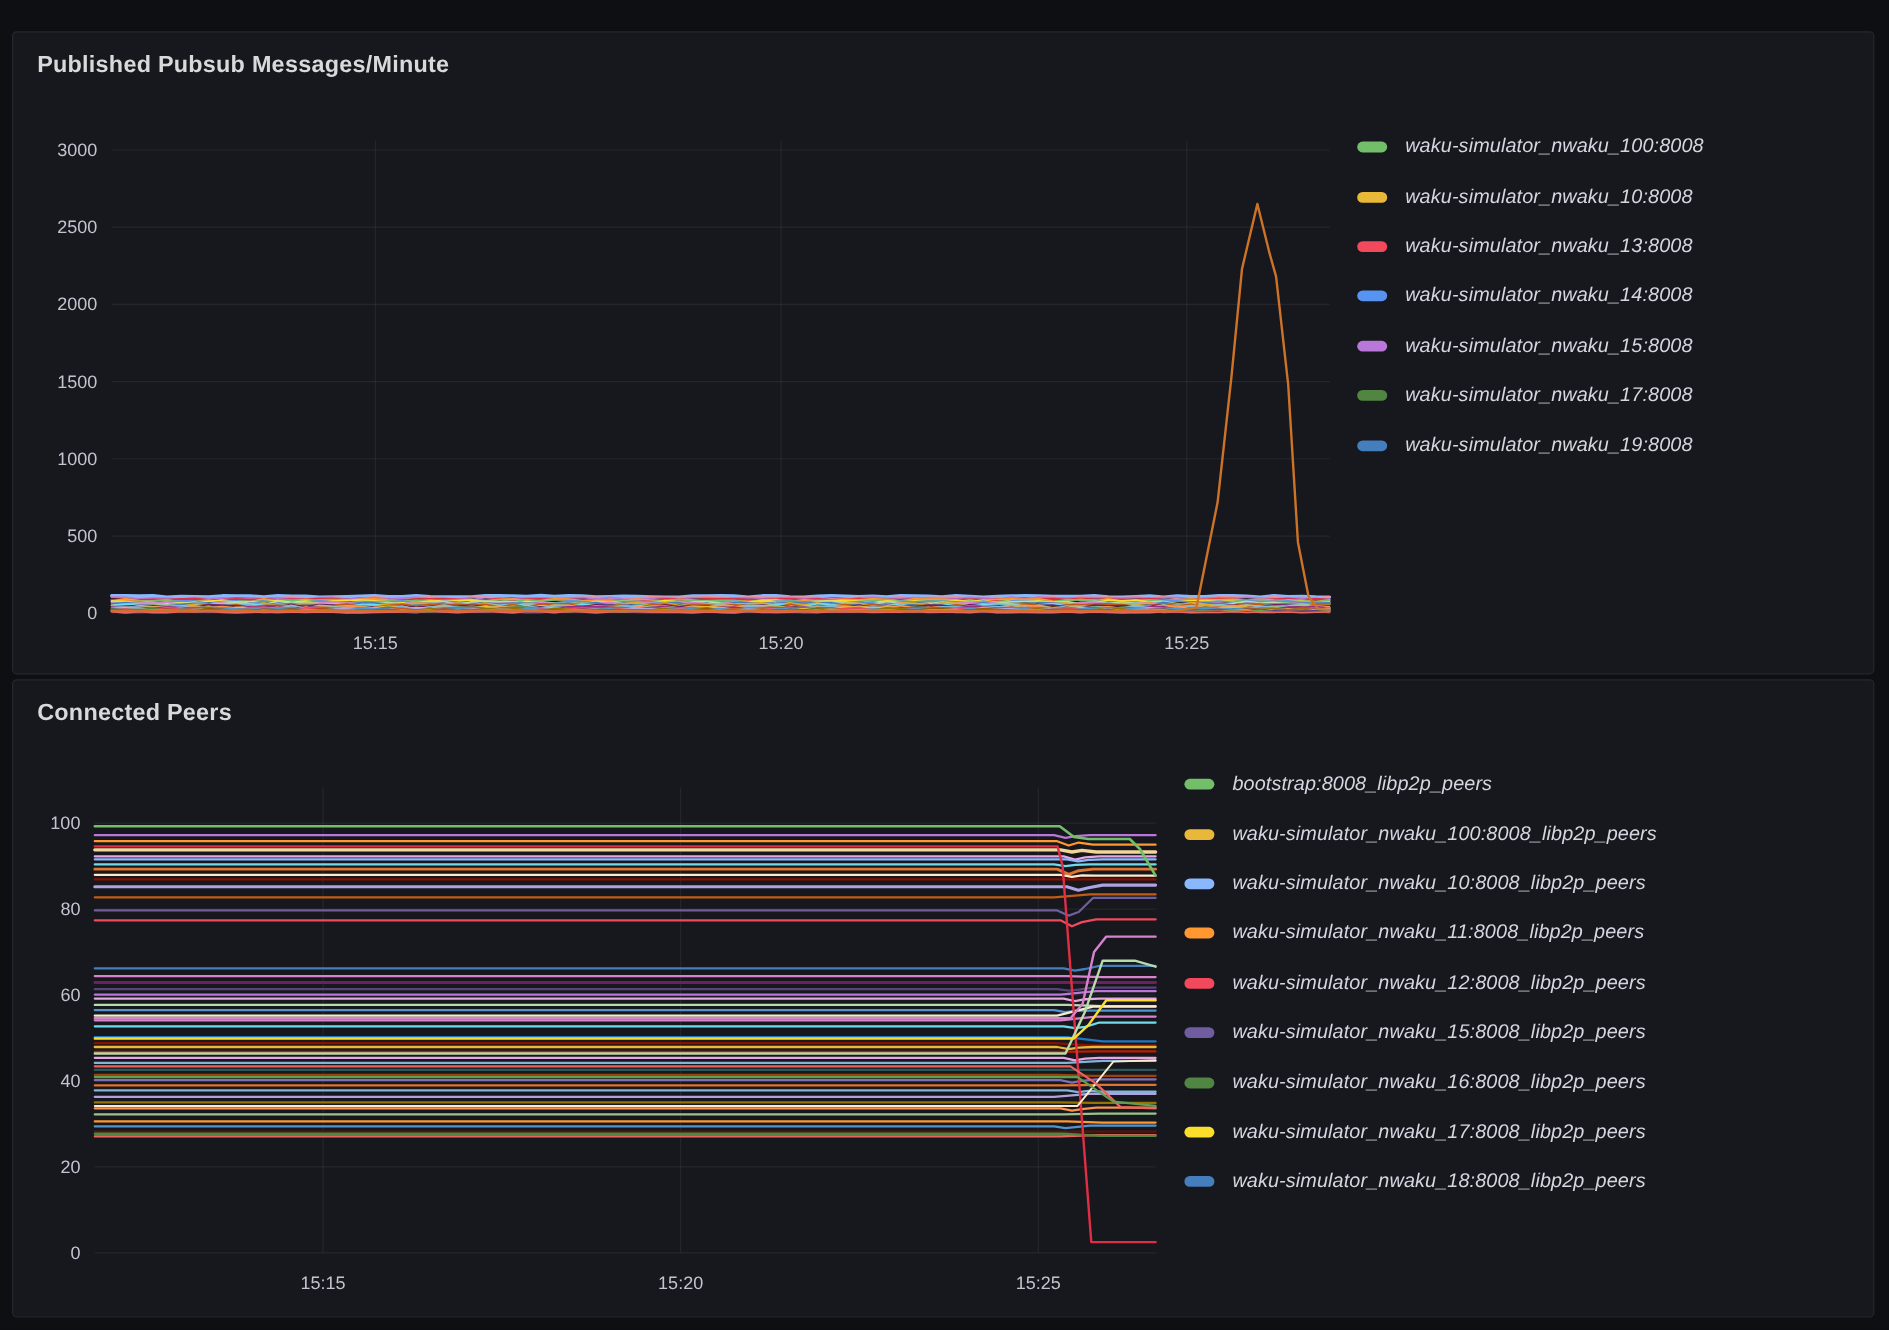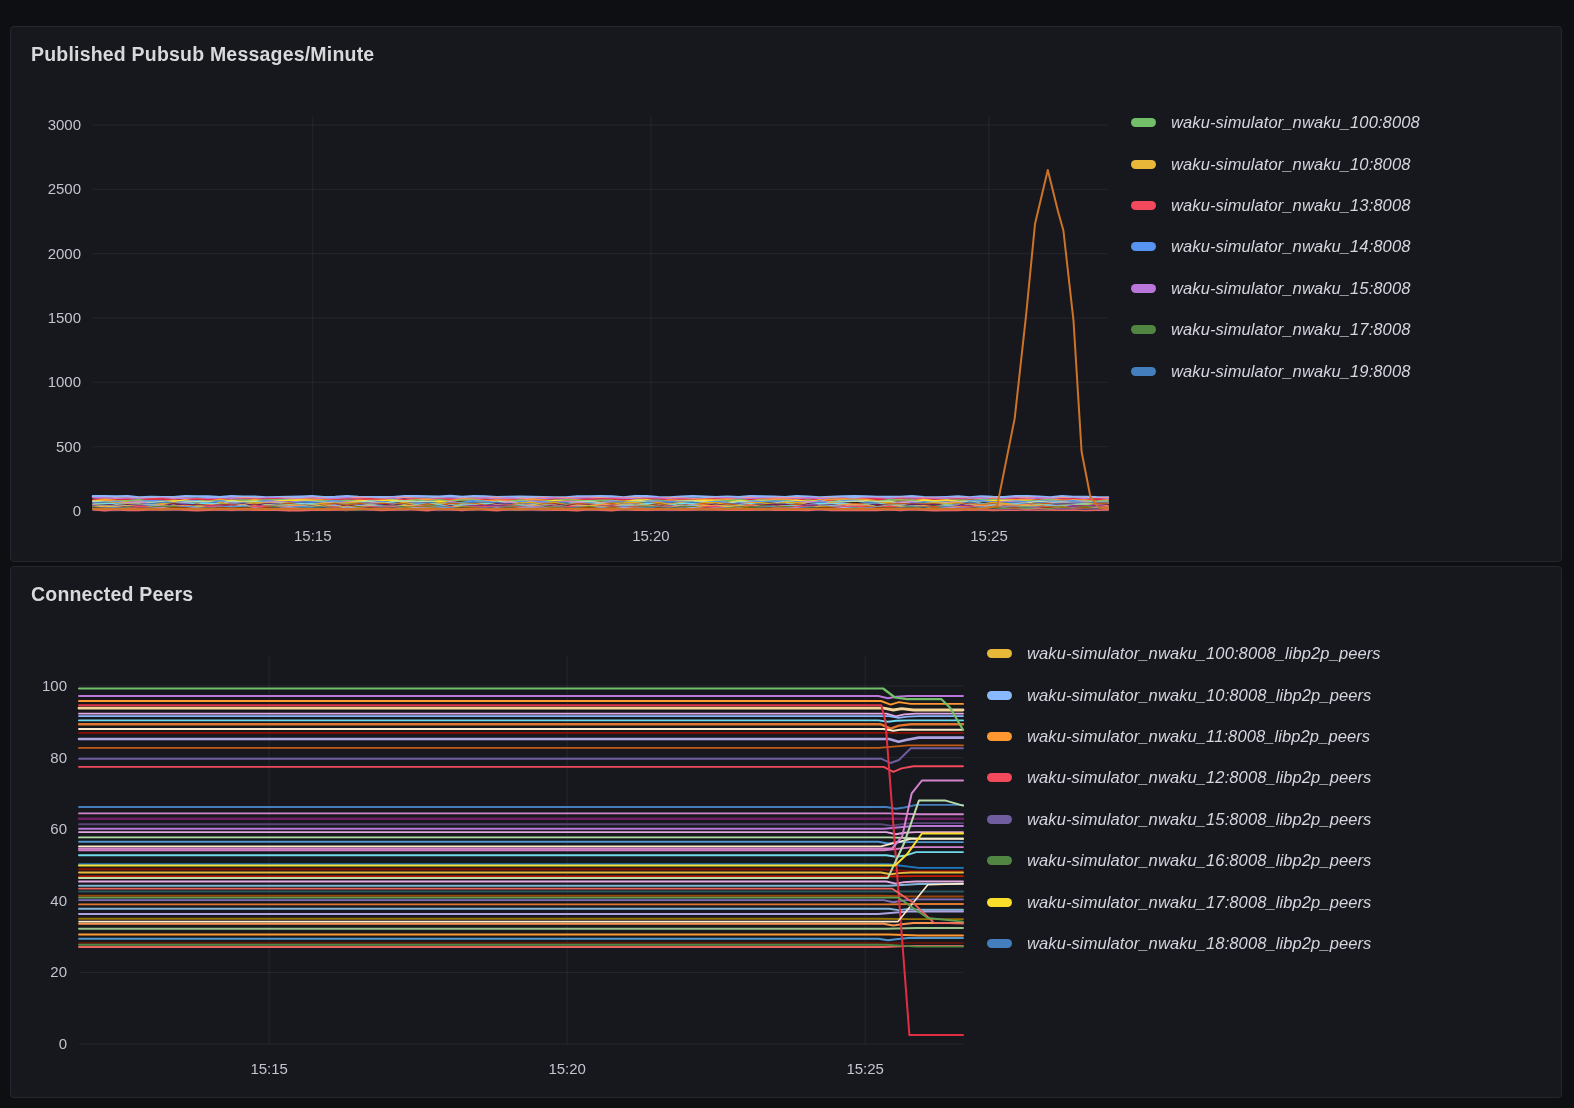--- a/index.html
+++ b/index.html
@@ -212,20 +212,24 @@
       <path d="M68.0 121.5 L872.1 121.5 L884.0 130.5 L896.0 132.2 L930.5 132.2 L938.9 140.5 L952.0 162.7" fill="none" stroke="#73BF69" stroke-width="2.2" stroke-linejoin="round" stroke-linecap="round"></path>
       <path d="M68.0 138.3 L870.3 138.3 L874.5 154.8 L898.4 468.1 L952.0 468.1" fill="none" stroke="#E02F44" stroke-width="2" stroke-linejoin="round" stroke-linecap="round"></path>
       <path d="M68.0 281.5 L881.1 281.5 L891.2 269.4 L900.7 226.4 L910.9 213.5 L952.0 213.5" fill="none" stroke="#D683CE" stroke-width="2" stroke-linejoin="round" stroke-linecap="round"></path>
       <path d="M68.0 310.9 L876.9 310.9 L893.0 276.5 L907.9 233.6 L934.7 233.6 L952.0 238.6" fill="none" stroke="#B7DBAB" stroke-width="2" stroke-linejoin="round" stroke-linecap="round"></path>
       <path d="M68.0 298.4 L884.0 298.4 L896.0 287.3 L910.9 266.5 L952.0 266.5" fill="none" stroke="#FADE2A" stroke-width="2" stroke-linejoin="round" stroke-linecap="round"></path>
       <path d="M68.0 354.6 L887.0 354.6 L916.8 317.7 L952.0 316.6" fill="none" stroke="#FCEACA" stroke-width="1.6" stroke-linejoin="round" stroke-linecap="round"></path>
       <path d="M68.0 321.6 L881.1 321.6 L901.9 335.6 L922.8 355.6 L952.0 356.7" fill="none" stroke="#EA6460" stroke-width="1.8" stroke-linejoin="round" stroke-linecap="round"></path>
       <path d="M68.0 330.6 L887.0 330.6 L916.8 351.0 L952.0 354.6" fill="none" stroke="#629E51" stroke-width="1.8" stroke-linejoin="round" stroke-linecap="round"></path>
     </svg>
   <div class="legend" id="legend2">
+  <div class="legend-item">
+    <span class="legend-swatch" style="background: rgb(115, 191, 105);"></span>
+    <span class="legend-label">bootstrap:8008_libp2p_peers</span>
+  </div>
 
   <div class="legend-item">
     <span class="legend-swatch" style="background: rgb(234, 184, 57);"></span>
     <span class="legend-label">waku-simulator_nwaku_100:8008_libp2p_peers</span>
   </div>
 
   <div class="legend-item">
     <span class="legend-swatch" style="background: rgb(138, 184, 255);"></span>
     <span class="legend-label">waku-simulator_nwaku_10:8008_libp2p_peers</span>
   </div>

